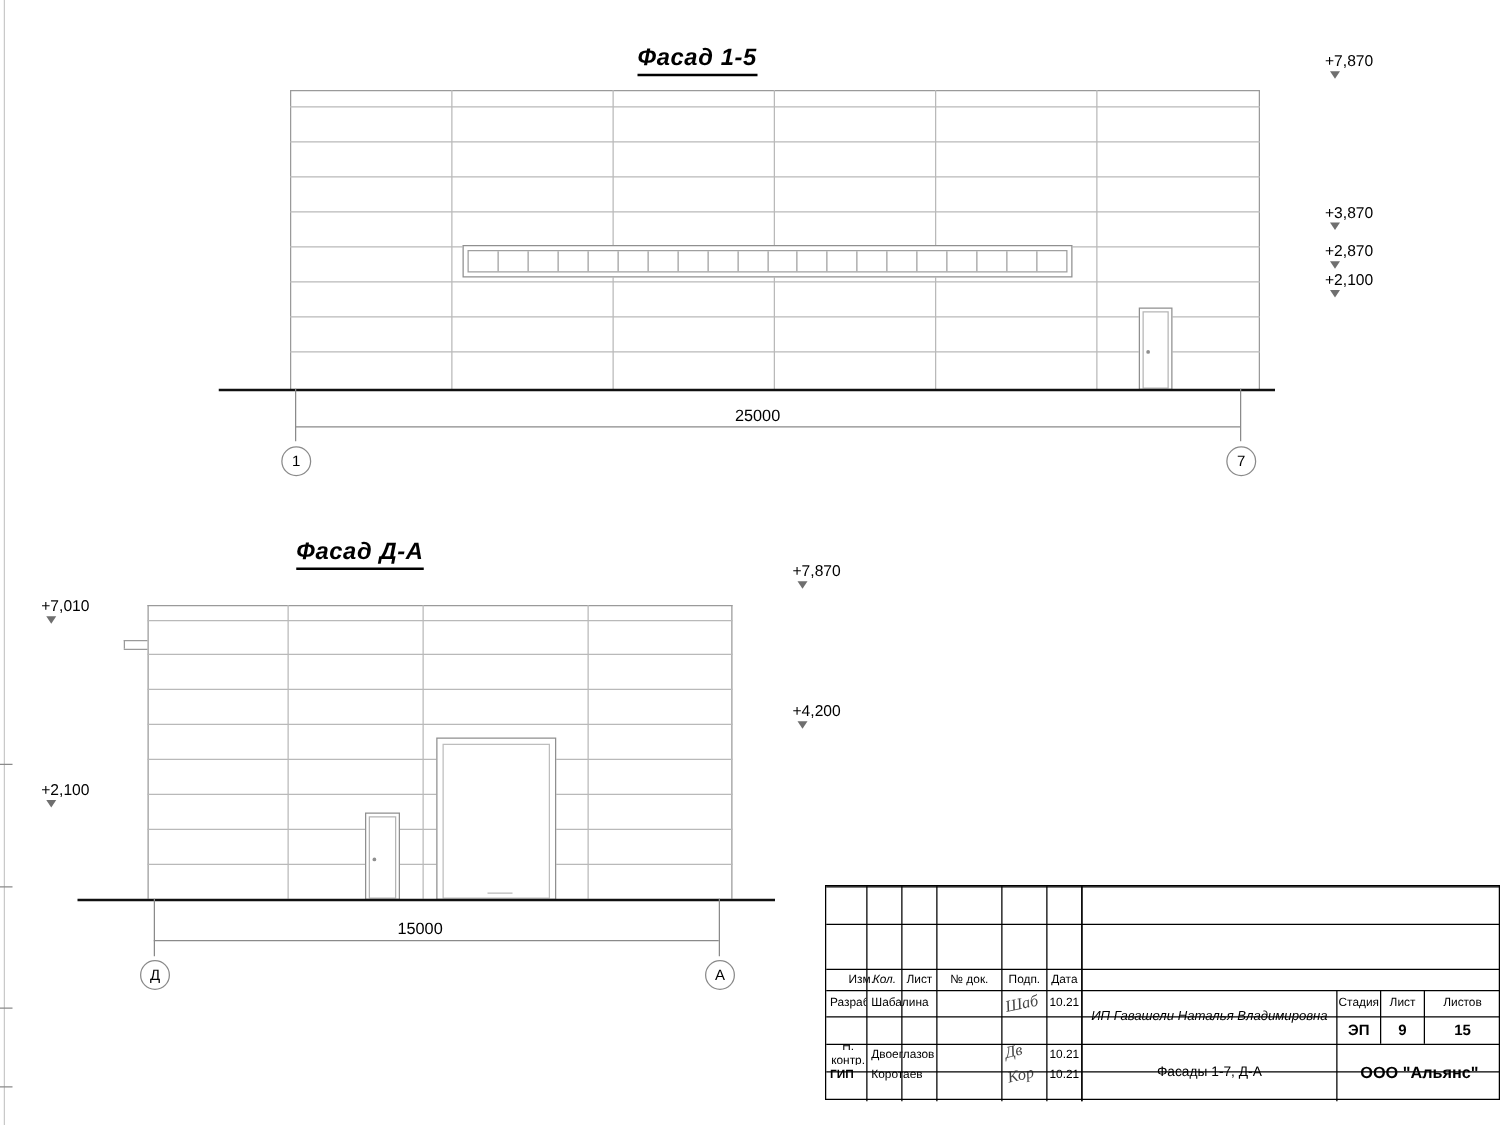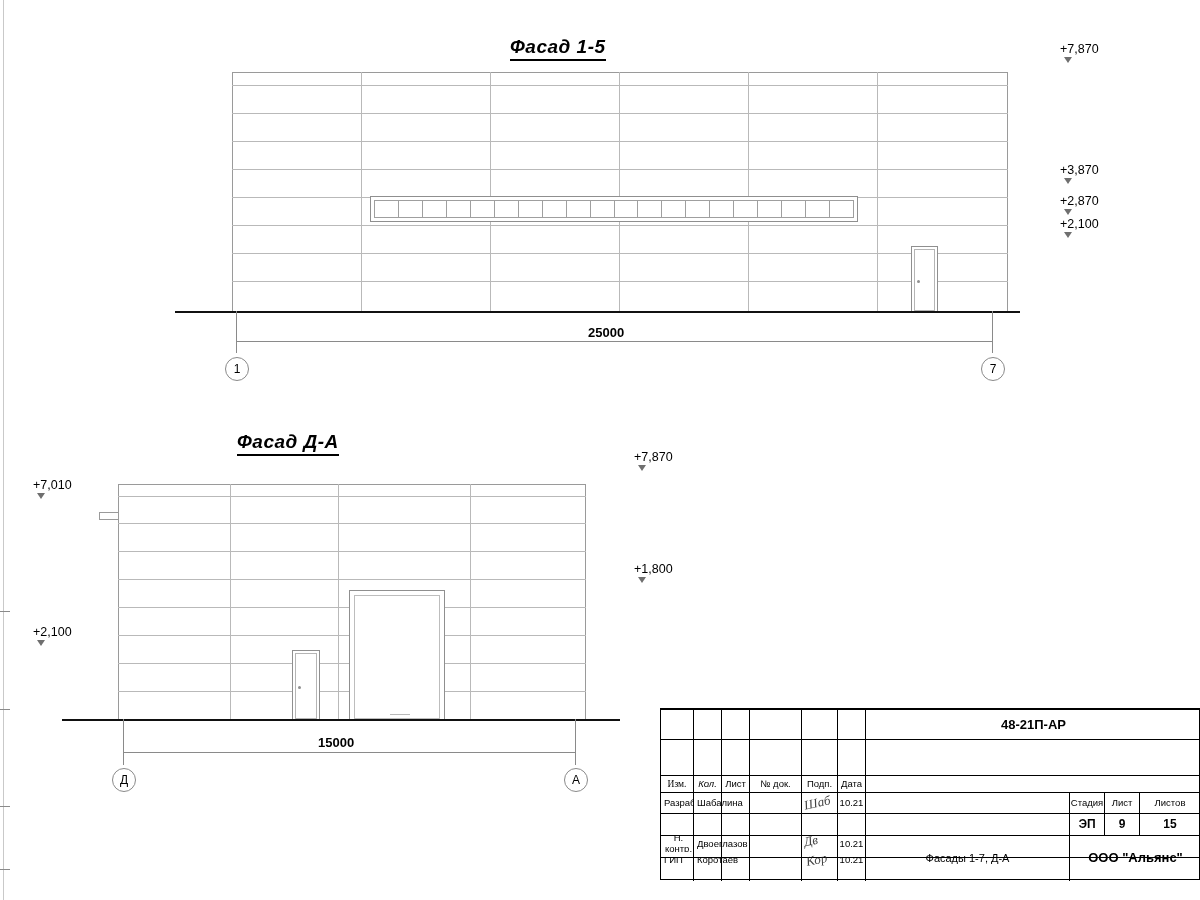--- a/index.html
+++ b/index.html
@@ -60,21 +60,20 @@
     width: 0; height: 0;
     border-left: 4.5px solid transparent;
     border-right: 4.5px solid transparent;
     border-top: 6px solid #6f6f6f;
   }
 
   .dim-text {
     position: absolute;
     font-size: 13px;
     white-space: nowrap;
-    font-weight: bold;
   }
   .dim-line { position: absolute; height: 1px; background: #8a8a8a; }
   .dim-ext  { position: absolute; width: 1px; background: #8a8a8a; }
 
   .axis-bub {
     position: absolute;
     width: 22px; height: 22px;
     border: 1px solid #8a8a8a;
     border-radius: 50%;
     font-size: 12px;
@@ -279,21 +278,21 @@
   <div class="door" style="left:292px; top:650px; width:28px; height:70px;">
     <span class="handle"></span>
   </div>
 
   <div class="ground" style="left:62px; top:719px; width:558px;"></div>
 
   <div class="lvl" style="left:33px; top:478px;"><span>+7,010</span><span class="tick"></span></div>
   <div class="lvl" style="left:33px; top:625px;"><span>+2,100</span><span class="tick"></span></div>
 
   <div class="lvl" style="left:634px; top:450px;"><span>+7,870</span><span class="tick"></span></div>
-  <div class="lvl" style="left:634px; top:562px;"><span>+1,800</span><span class="tick"></span></div>
+  <div class="lvl" style="left:634px; top:562px;"><span>+4,200</span><span class="tick"></span></div>
 
   <div class="dim-ext" style="left:123px; top:719px; height:46px;"></div>
   <div class="dim-ext" style="left:575px; top:719px; height:46px;"></div>
   <div class="dim-line" style="left:123px; top:752px; width:452px;"></div>
   <div class="dim-text" style="left:318px; top:735px;">15000</div>
   <div class="axis-bub" style="left:112px; top:768px;">Д</div>
   <div class="axis-bub" style="left:564px; top:768px;">А</div>
 
   <div class="edge-left-marks">
     <div class="ln-v" style="left:3px; top:0px; height:900px; background:#c9c9c9;"></div>
@@ -319,46 +318,46 @@
     <div class="sline-v" style="left:176px; top:0;   height:172px;"></div>
     <div class="sline-v" style="left:204px; top:0;   height:172px;"></div>
 
     <div class="sline-v" style="left:204px; top:0;   height:172px;"></div>
     <div class="sline-v" style="left:408px; top:83px; height:89px;"></div>
     <div class="sline-v" style="left:443px; top:83px; height:43px;"></div>
     <div class="sline-v" style="left:478px; top:83px; height:43px;"></div>
 
     <div class="sline-h" style="top:0px; width:540px;"></div>
 
-    <div class="cell b" style="left:205px; top:2px; width:335px; height:28px; font-size:13px;">48-21П-АР</div>
-
-
-    <div class="cell small" style="left:0px;   top:67px; width:32px; height:16px;font-family:Liberation Serif, serif;">Изм.</div>
+
+
+    <div class="cell small" style="left:12px;   top:67px; width:32px; height:16px;">Изм.</div>
     <div class="cell small" style="left:33px;  top:67px; width:27px; height:16px;font-style:italic;">Кол.</div>
     <div class="cell small" style="left:61px;  top:67px; width:27px; height:16px;">Лист</div>
     <div class="cell small" style="left:89px;  top:67px; width:51px; height:16px;">№ док.</div>
     <div class="cell small" style="left:141px; top:67px; width:35px; height:16px;">Подп.</div>
     <div class="cell small" style="left:177px; top:67px; width:27px; height:16px;">Дата</div>
 
     <div class="cell left small" style="left:0px;  top:84px; width:32px; height:20px;">Разраб.</div>
     <div class="cell left small" style="left:33px; top:84px; width:107px; height:20px;">Шабалина</div>
     <div class="cell small" style="left:177px; top:84px; width:27px; height:20px;">10.21</div>
 
     <div class="cell left small" style="left:0px;  top:127px; width:32px; height:16px;">Н. контр.</div>
     <div class="cell left small" style="left:33px; top:127px; width:107px; height:16px;">Двоеглазов</div>
     <div class="cell small" style="left:177px; top:127px; width:27px; height:16px;">10.21</div>
 
-    <div class="cell left small" style="left:0px;  top:143px; width:32px; height:16px;">ГИП</div>
+    <div class="cell left small" style="left:0px;  top:143px; width:32px; height:16px;font-weight:bold;">ГИП</div>
     <div class="cell left small" style="left:33px; top:143px; width:107px; height:16px;">Коротаев</div>
     <div class="cell small" style="left:177px; top:143px; width:27px; height:16px;">10.21</div>
 
     <div class="sig" style="left:143px; top:86px;">Шаб</div>
     <div class="sig" style="left:143px; top:124px;">Дв</div>
     <div class="sig" style="left:145px; top:143px;">Кор</div>
 
+    <div class="cell ital" style="left:206px; top:84px; width:201px; height:41px; font-size:10.5px;">ИП Гавашели Наталья Владимировна</div>
 
     <div class="cell" style="left:206px; top:127px; width:201px; height:44px; font-size:11px;">Фасады 1-7, Д-А</div>
 
     <div class="cell small" style="left:409px; top:84px; width:34px; height:20px;">Стадия</div>
     <div class="cell small" style="left:444px; top:84px; width:34px; height:20px;">Лист</div>
     <div class="cell small" style="left:479px; top:84px; width:60px; height:20px;">Листов</div>
 
     <div class="cell b" style="left:409px; top:105px; width:34px; height:21px; font-size:12px;">ЭП</div>
     <div class="cell b" style="left:444px; top:105px; width:34px; height:21px; font-size:12px;">9</div>
     <div class="cell b" style="left:479px; top:105px; width:60px; height:21px; font-size:12px;">15</div>

